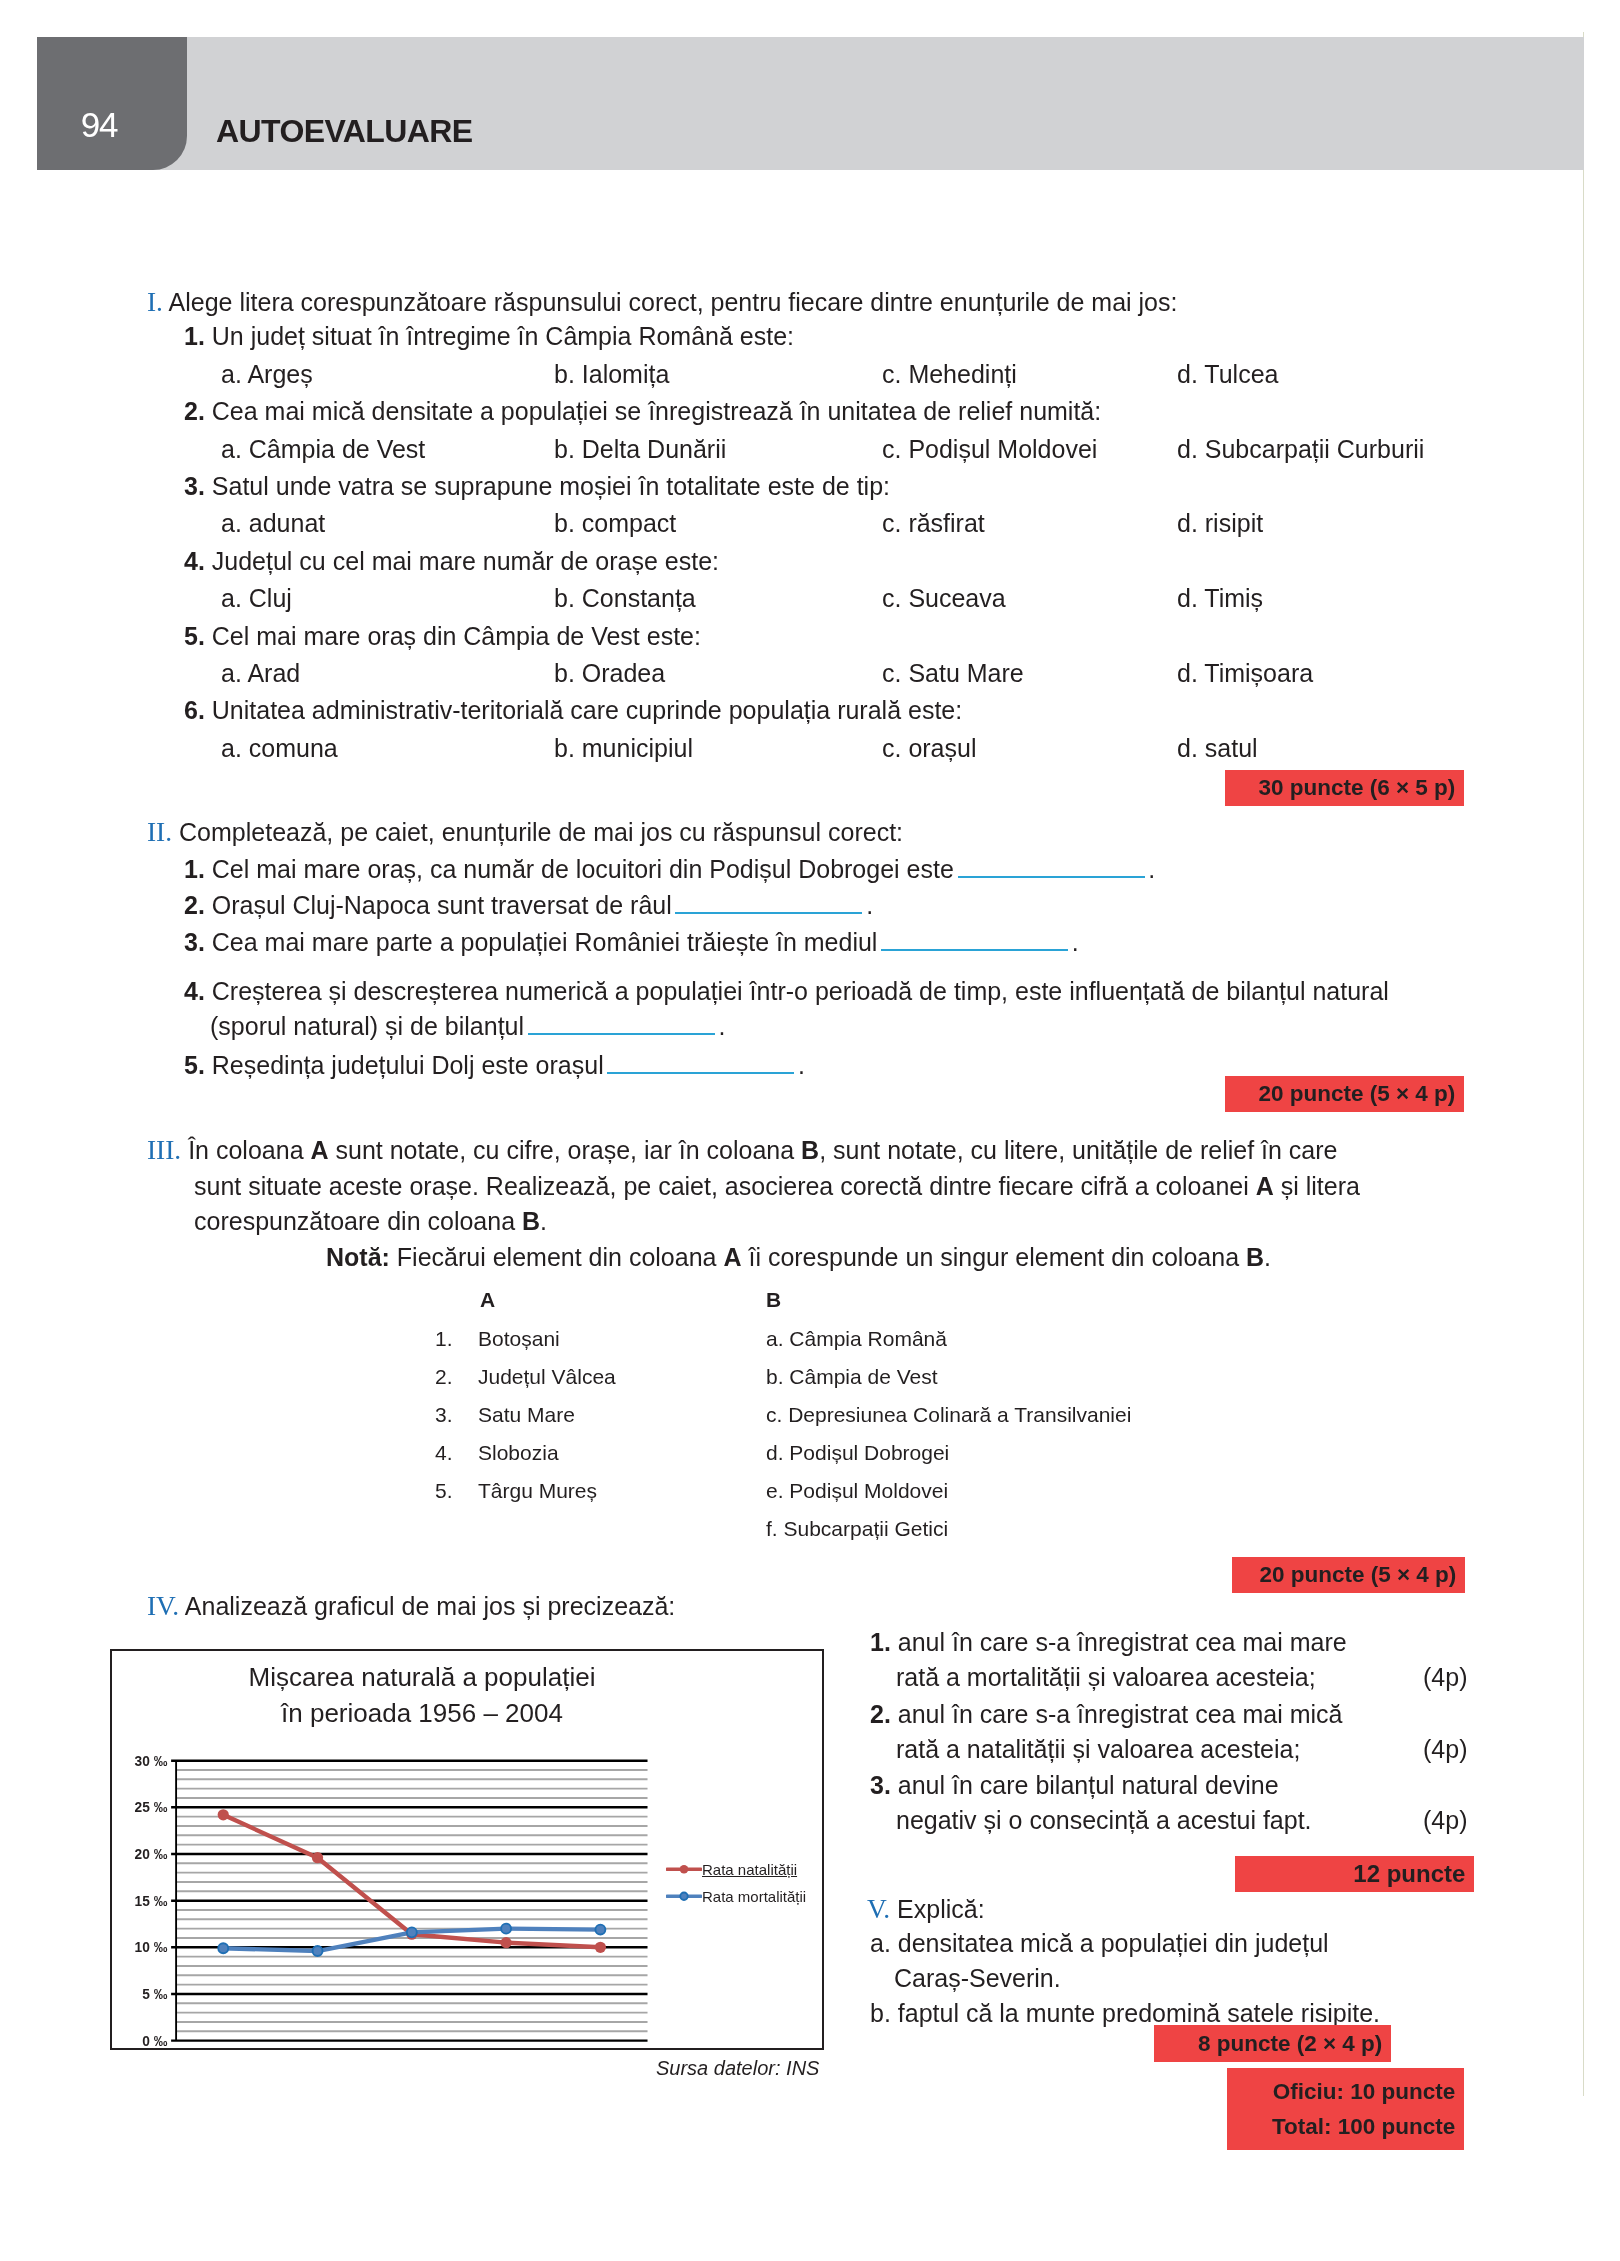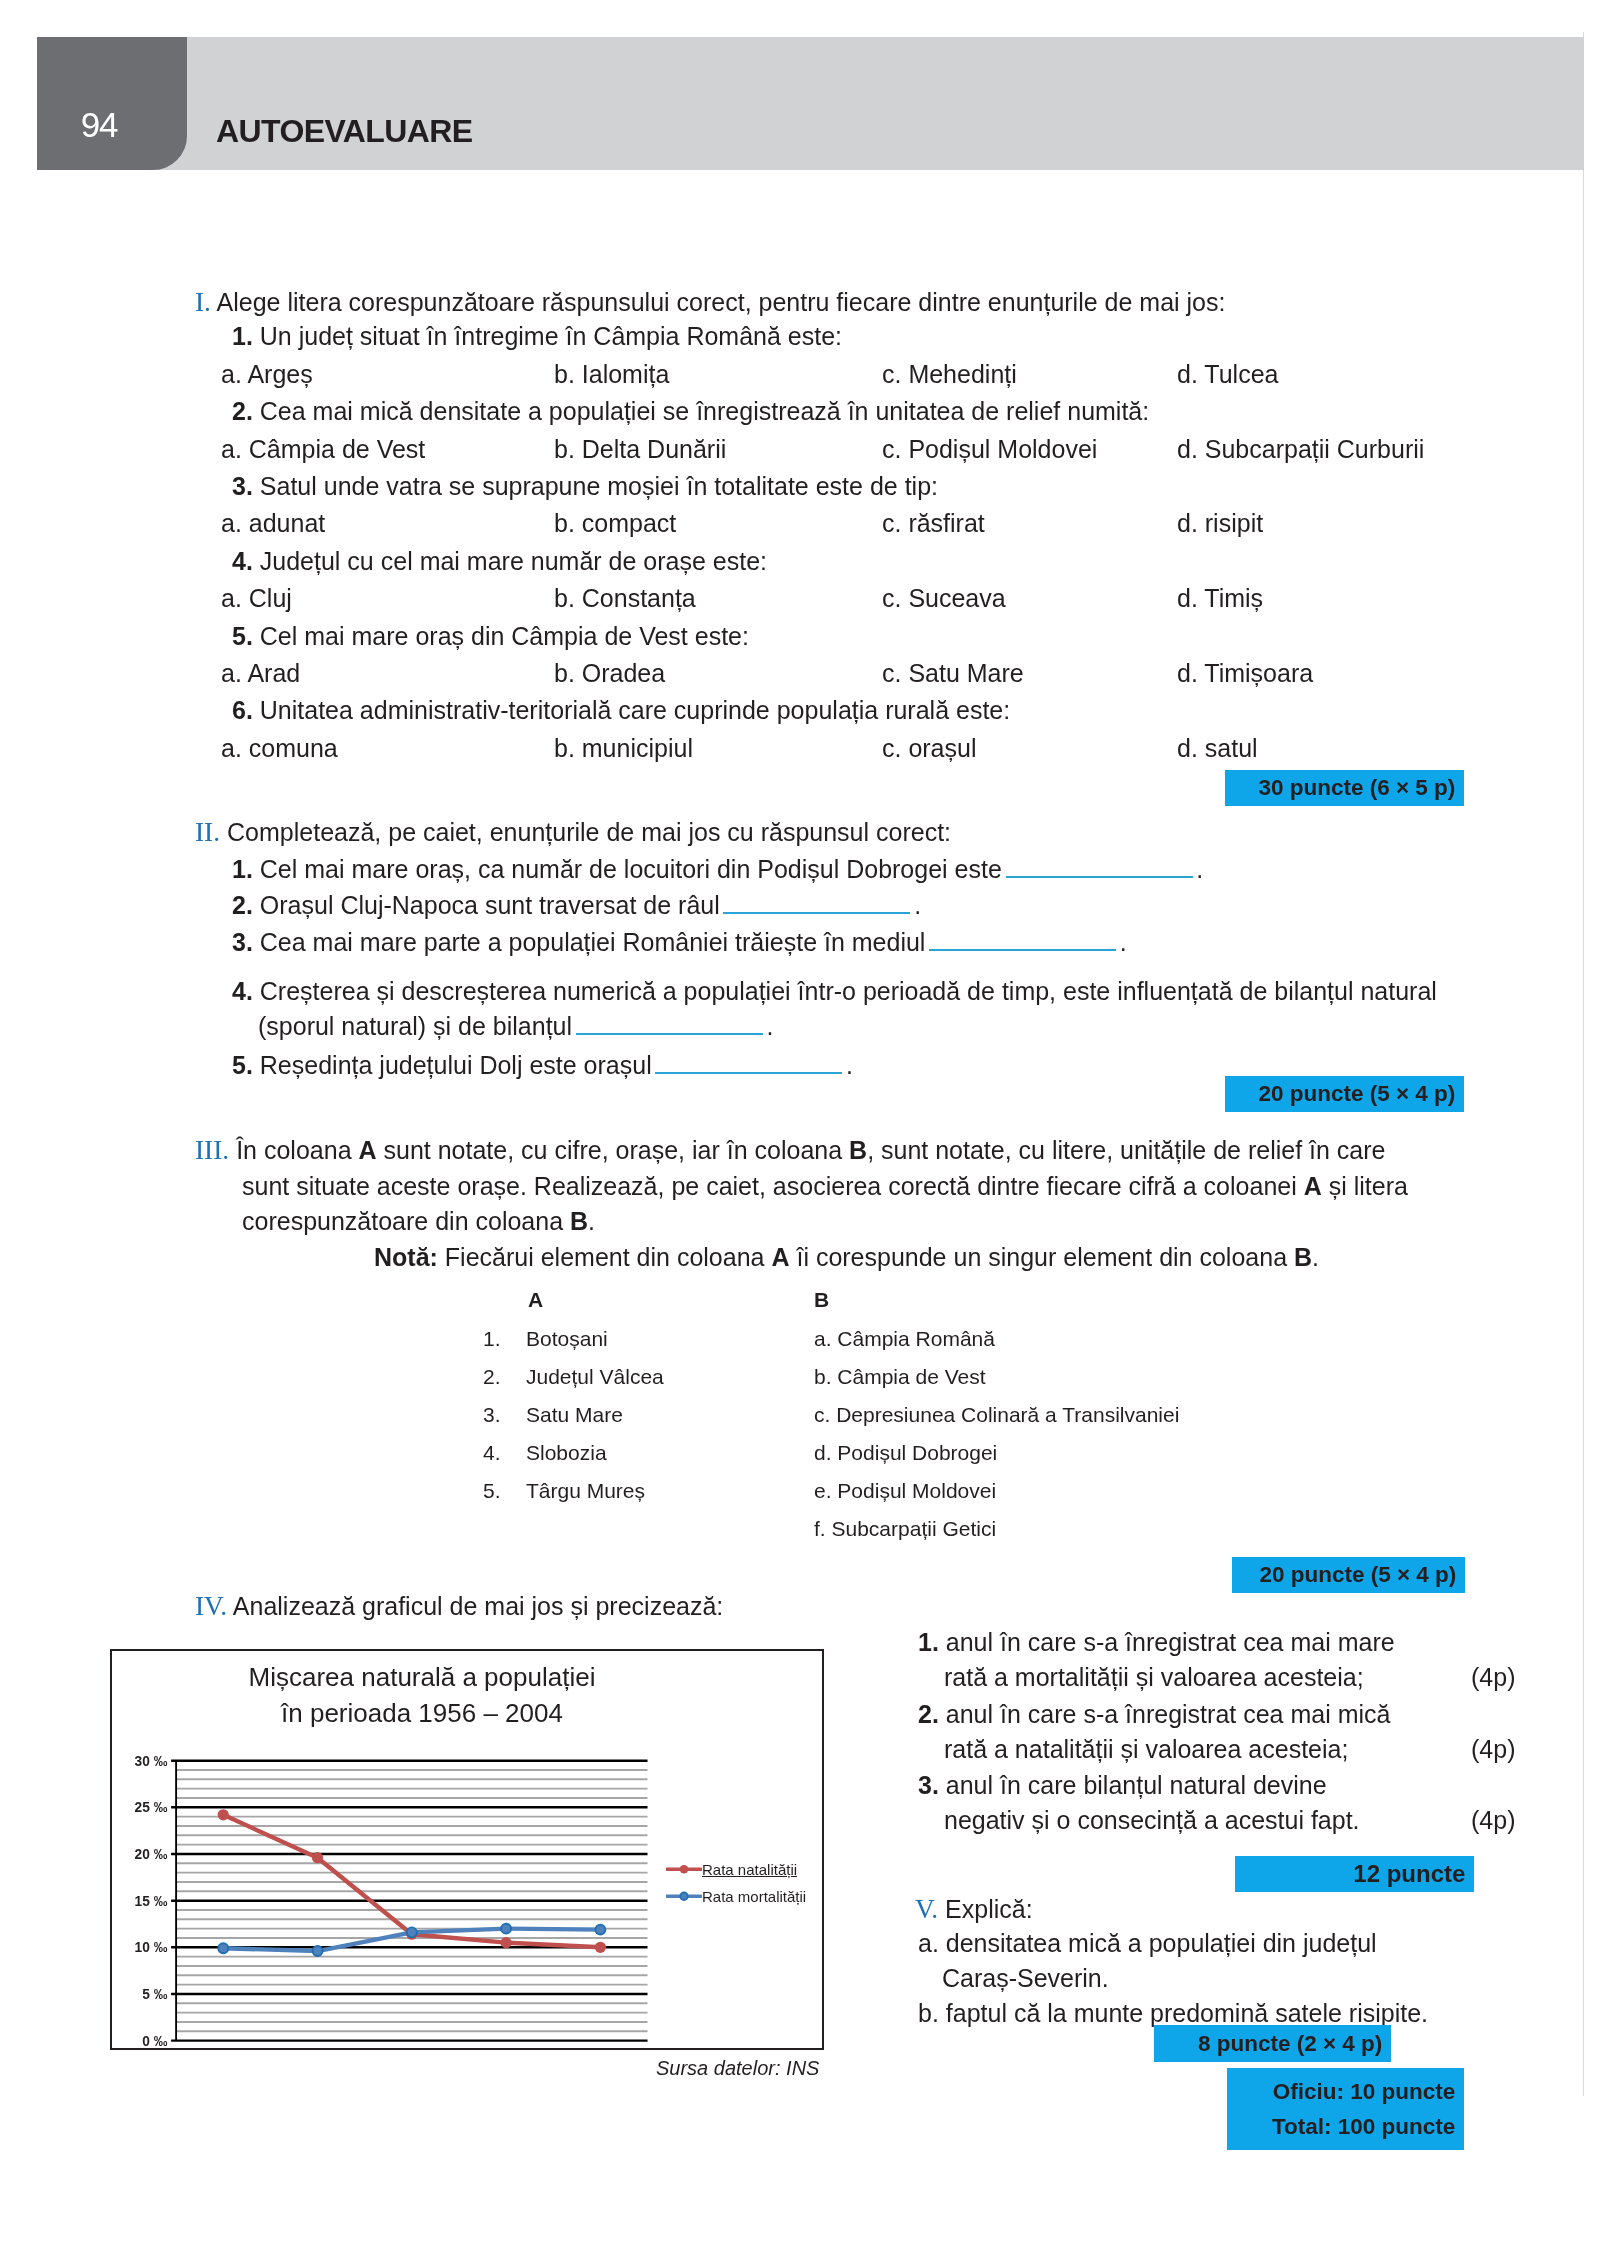--- a/index.html
+++ b/index.html
@@ -6,28 +6,28 @@
   body {
     width: 1620px; height: 2261px; background: #ffffff; position: relative; overflow: hidden;
     font-family: "Liberation Sans", sans-serif; color: #231f20;
   }
   .page-edge { position: absolute; left: 1583px; top: 32px; width: 1.2px; height: 2064px; background: #d9dcc8; }
   .header { position: absolute; left: 37px; top: 37px; width: 1547px; height: 133px; background: #d1d2d4; }
   .header-num-tab { position: absolute; left: 37px; top: 37px; width: 150px; height: 133px; background: #6d6e71; border-bottom-right-radius: 34px; }
   .page-number { position: absolute; left: 37px; top: 107px; width: 124px; text-align: center; color: #ffffff; font-size: 35px; line-height: 1; letter-spacing: -1.2px; }
   .page-title { position: absolute; left: 216px; top: 115px; font-size: 32px; font-weight: bold; letter-spacing: -0.6px; line-height: 1; color: #231f20; }
 
-  .abs { position: absolute; white-space: nowrap; margin-left: 48px; }
+  .abs { position: absolute; white-space: nowrap; }
   .txt { font-size: 25px; line-height: 1; }
   .roman { color: #1f6fb4; font-family: "Liberation Serif", serif; font-size: 27.4px; }
   .qline { font-size: 25px; line-height: 1; }
   .opt { font-size: 25px; line-height: 1; position: absolute; white-space: nowrap; }
 
   .score {
-    position: absolute; background: #0ea5e9; font-weight: bold; font-size: 22.5px; color: #231f20;
+    position: absolute; background: #ef4444; font-weight: bold; font-size: 22.5px; color: #231f20;
     text-align: right; padding-right: 8.7px; box-sizing: border-box; white-space: nowrap;
   }
   .blank { display: inline-block; width: 187px; border-bottom: 2.5px solid #2aa3d6; margin: 0 3.7px; vertical-align: baseline; height: 3.7px; }
 
   .colhead { font-size: 21px; font-weight: bold; }
   .colitem { font-size: 21px; }
 
   .chart-frame { position: absolute; left: 110px; top: 1649px; width: 714px; height: 401px; border: 2.5px solid #231f20; box-sizing: border-box; background: #fff; }
   .chart-title { position: absolute; left: 110px; width: 624px; text-align: center; font-size: 26px; line-height: 1; }
   .legend-item { position: absolute; font-size: 15px; font-family: "Liberation Sans", sans-serif; display: flex; align-items: center; white-space: nowrap; }

